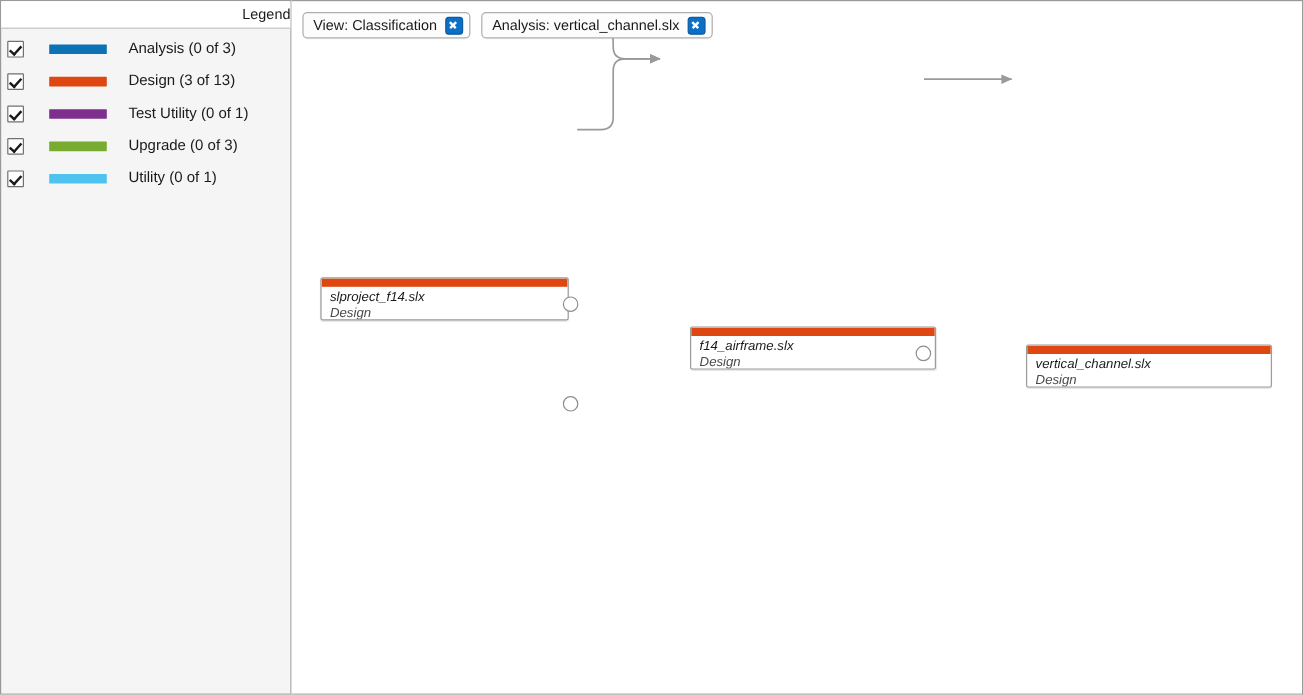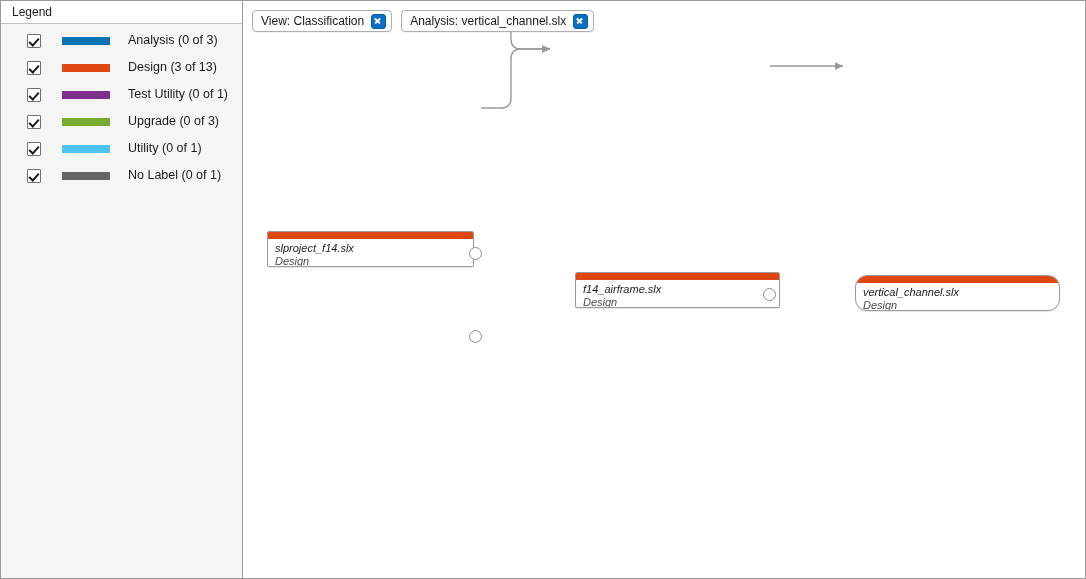--- a/index.html
+++ b/index.html
@@ -42,31 +42,32 @@
     height: 23px;
     box-sizing: border-box;
     background: #ffffff;
     border-bottom: 1px solid #c0c0c0;
     display: flex;
     align-items: center;
     padding-left: 11px;
     font-size: 12px;
     color: #1a1a1a;
     flex: 0 0 auto;
+    justify-content: flex-end;
   }
   #legend-list {
     flex: 1 1 auto;
     padding-top: 3px;
     overflow: hidden;
   }
   .legend-row {
     height: 27px;
     display: flex;
     align-items: center;
-    padding-left: 26px;
+    padding-left: 5px;
     box-sizing: border-box;
   }
   .legend-checkbox {
     width: 14px;
     height: 14px;
     box-sizing: border-box;
     border: 1px solid #707070;
     background: #ffffff;
     border-radius: 1px;
     position: relative;
@@ -244,25 +245,20 @@
         <span class="legend-swatch" style="background:#77ac30"></span>
         <span class="legend-label">Upgrade (0 of 3)</span>
       </div>
 
       <div class="legend-row">
         <span class="legend-checkbox"></span>
         <span class="legend-swatch" style="background:#4fc3f0"></span>
         <span class="legend-label">Utility (0 of 1)</span>
       </div>
 
-      <div class="legend-row">
-        <span class="legend-checkbox"></span>
-        <span class="legend-swatch" style="background:#646464"></span>
-        <span class="legend-label">No Label (0 of 1)</span>
-      </div>
 
     </div>
   </aside>
 
   <section id="graph-panel">
 
     <div id="chip-bar">
       <div class="chip">
         <span class="chip-label">View: Classification</span>
         <span class="chip-close"></span>
@@ -302,21 +298,21 @@
 
       <div class="node" style="left:332px; top:271px; width:205px; height:36px;">
         <div class="node-bar" style="background:#df4712"></div>
         <div class="node-body">
           <div class="node-title">f14_airframe.slx</div>
           <div class="node-sub">Design</div>
         </div>
       </div>
       <span class="port" style="left:520px; top:287px;"></span>
 
-      <div class="node" style="left:612px; top:274px; width:205px; height:36px;border-radius:12px;">
+      <div class="node" style="left:612px; top:286px; width:205px; height:36px;">
         <div class="node-bar" style="background:#df4712"></div>
         <div class="node-body">
           <div class="node-title">vertical_channel.slx</div>
           <div class="node-sub">Design</div>
         </div>
       </div>
 
     </div>
   </section>
 </div>

